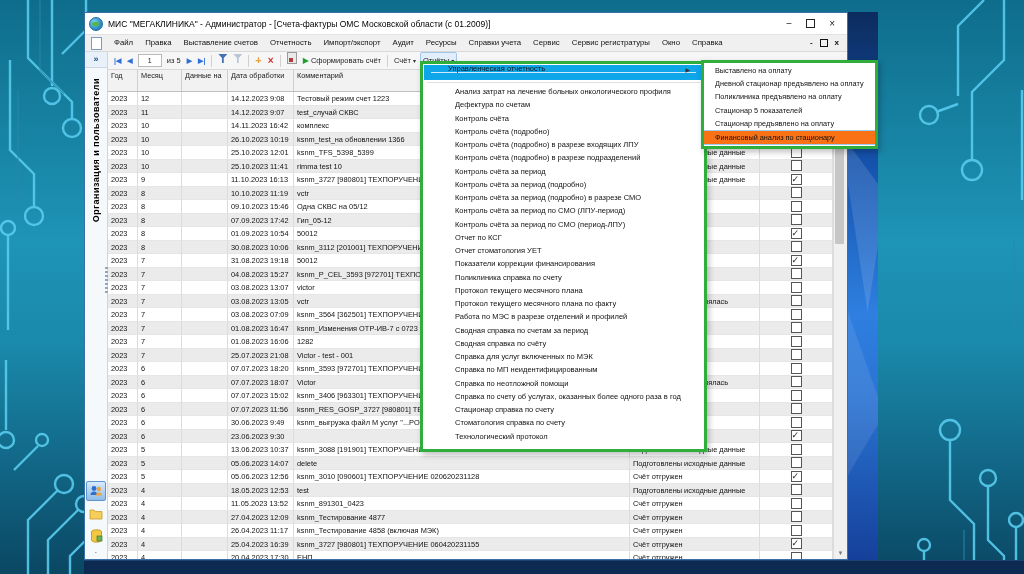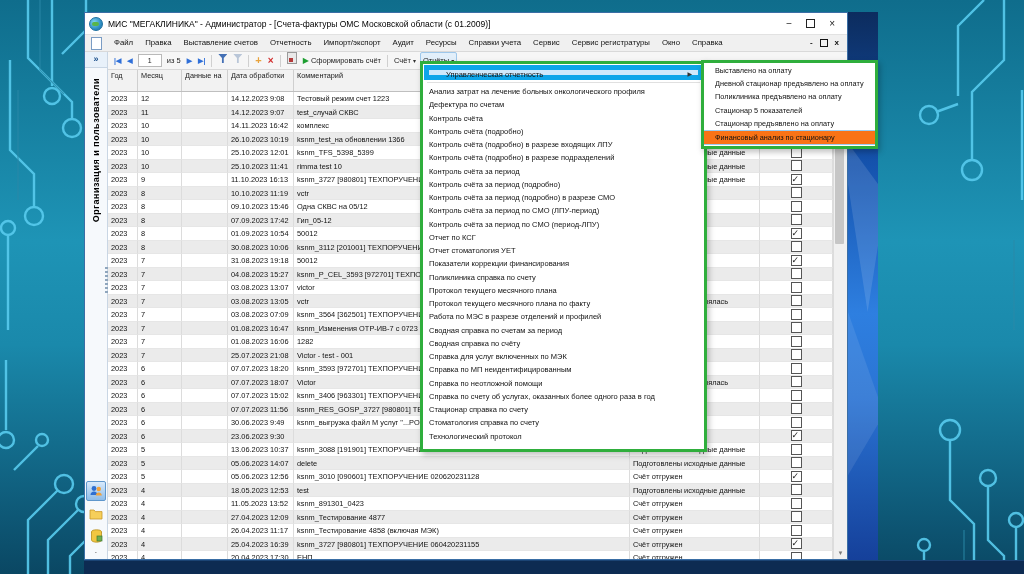--- a/index.html
+++ b/index.html
@@ -97,25 +97,25 @@
   
   .vscroll{width:13px;flex:0 0 13px;background:#f0f0f0;border-left:1px solid #dcdcdc;
     display:flex;flex-direction:column;align-items:center;}
   .vs-arrow{font-size:6px;color:#7a7a7a;line-height:12px;height:12px;}
   .vs-track{flex:1;width:100%;position:relative;}
   .vs-thumb{position:absolute;left:1px;top:2px;width:9px;height:160px;background:#c6c6c6;border-radius:1px;}
   
   .rmenu{position:absolute;left:420px;top:61px;width:287px;height:391px;box-sizing:border-box;
     border:3px solid #2fae3c;background:#fff;box-shadow:2px 3px 6px rgba(0,0,0,.25);z-index:40;
     display:flex;flex-direction:column;padding:1px 1px 2px;}
-  .rmenu .parent{height:15px;flex:0 0 15px;background:#cfe8fb;border:5px solid #0ea5e9;box-sizing:border-box;
-    display:flex;align-items:flex-start;font-size:7.5px;color:#111;padding:0 6px 0 17px;gap:18px;}
+  .rmenu .parent{height:15px;flex:0 0 15px;background:#cfe8fb;border:7px solid #0ea5e9;box-sizing:border-box;
+    display:flex;align-items:flex-end;font-size:7.5px;color:#111;padding:0 6px 0 17px;gap:18px;}
   .rmenu .parent .arr{margin-left:auto;font-size:6px;color:#333;}
   .rmenu .msep{height:1px;background:#e0e0e0;margin:2px 3px;}
-  .rmenu .mi{height:13.25px;line-height:13.25px;font-size:7.5px;color:#111;padding-left:5px;white-space:nowrap;overflow:hidden;}
+  .rmenu .mi{height:13.25px;line-height:13.25px;font-size:7.5px;color:#111;padding-left:31px;white-space:nowrap;overflow:hidden;}
   
   .smenu{position:absolute;left:701px;top:60px;width:177px;height:89px;box-sizing:border-box;
     border:3px solid #2fae3c;background:#fff;box-shadow:2px 3px 6px rgba(0,0,0,.25);z-index:41;
     display:flex;flex-direction:column;padding:1px 0;}
   .smenu .mi{flex:1;font-size:7.3px;color:#111;padding-left:11px;display:flex;align-items:center;
     white-space:nowrap;overflow:hidden;}
   .smenu .mi.sel{background:#f97316;border-top:1px solid #9cccf0;border-bottom:1px solid #9cccf0;}
   
   .micon{display:block;}
 </style>

